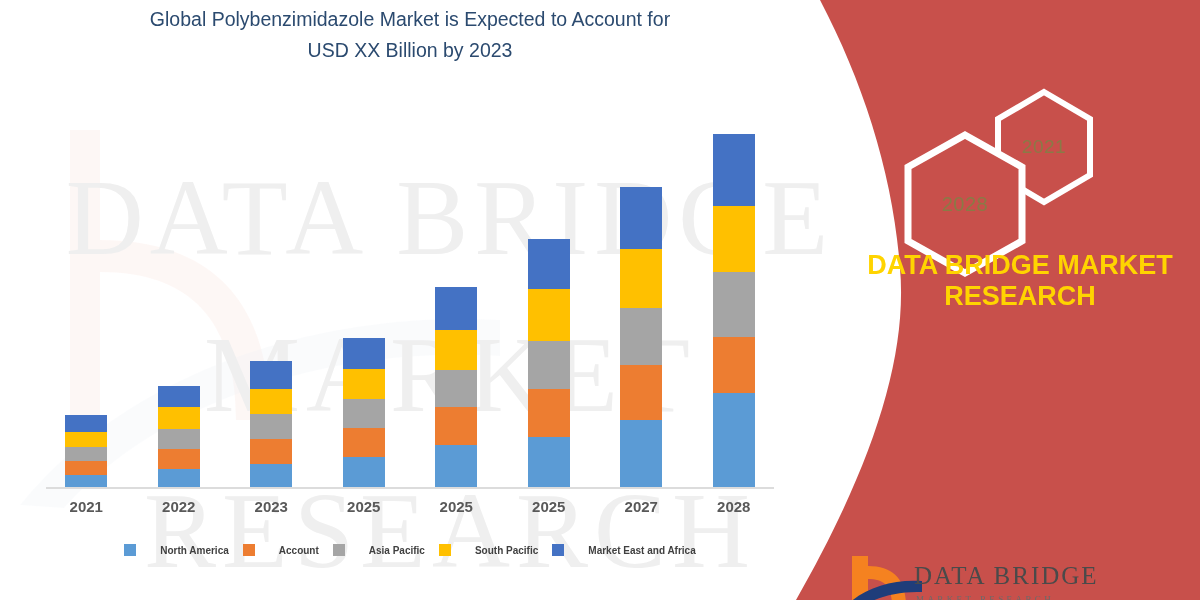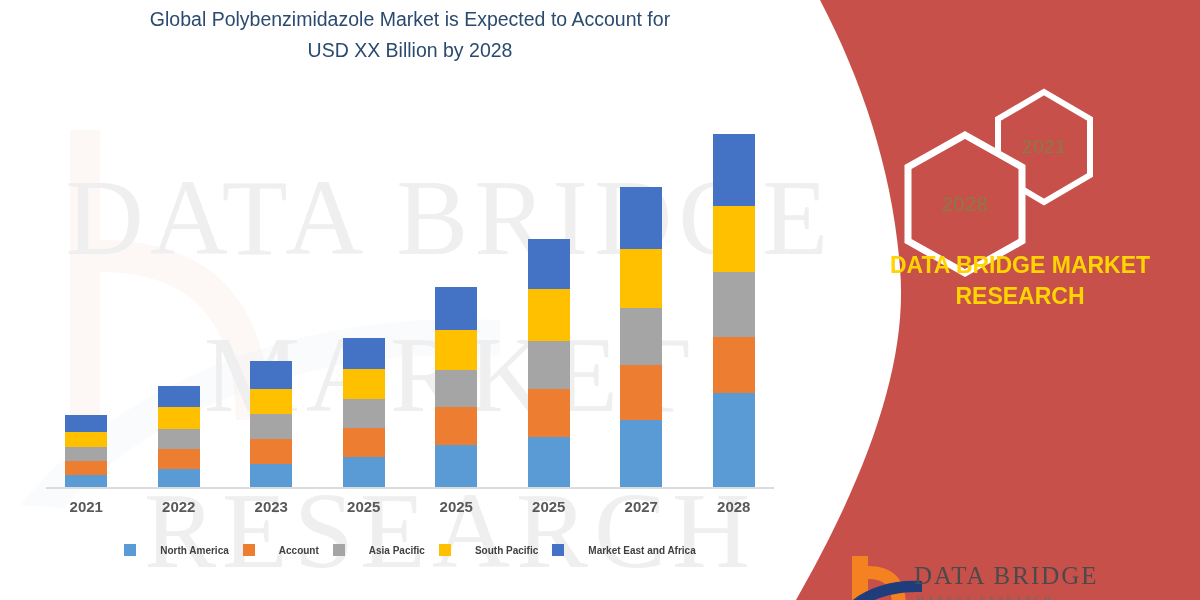--- a/index.html
+++ b/index.html
@@ -164,21 +164,21 @@
     font-size: 20px;
     color: #8a7a46;
     letter-spacing: 0.5px;
   }
   .hex-small .hex-label { font-size: 19px; }
   .brand {
     position: absolute;
     left: 0; top: 250px;
     width: 360px;
     text-align: center;
-    font-size: 23px;
+    font-size: 27px;
     font-weight: bold;
     line-height: 31px;
     color: #FFD400;
     white-space: pre-line;
   }
 
   .corner-logo {
     position: absolute;
     left: 838px; top: 548px;
     width: 300px; height: 60px;
@@ -211,21 +211,21 @@
     <path d="M60 120 C170 120 230 180 230 300 L196 300 C196 200 150 152 60 152 Z" fill="#fbe6e0"></path>
   </svg>
   <svg class="bg-swoosh-ghost" viewBox="0 0 480 230" aria-hidden="true">
     <path d="M0 225 C110 90 300 30 480 40 L480 76 C310 66 140 120 44 228 Z" fill="#eef2f7"></path>
   </svg>
 
   <div class="watermark">DATA BRIDGE
 MARKET RESEARCH</div>
 
   <div class="chart-title">Global Polybenzimidazole Market is Expected to Account for
-USD XX Billion by 2028</div>
+USD XX Billion by 2023</div>
 
   <div class="plot">
     <div class="axis-line"></div>
     <div class="bars" id="bars">
         <div class="bar">
           <div class="seg" title="Middle East and Africa 2021: 17" style="background: rgb(68, 114, 196); height: 17px;"></div>
           <div class="seg" title="South America 2021: 15" style="background: rgb(255, 192, 0); height: 15px;"></div>
           <div class="seg" title="Asia Pacific 2021: 14" style="background: rgb(165, 165, 165); height: 14px;"></div>
           <div class="seg" title="Europe 2021: 14" style="background: rgb(237, 125, 49); height: 14px;"></div>
           <div class="seg" title="North America 2021: 12" style="background: rgb(91, 155, 213); height: 12px;"></div>

